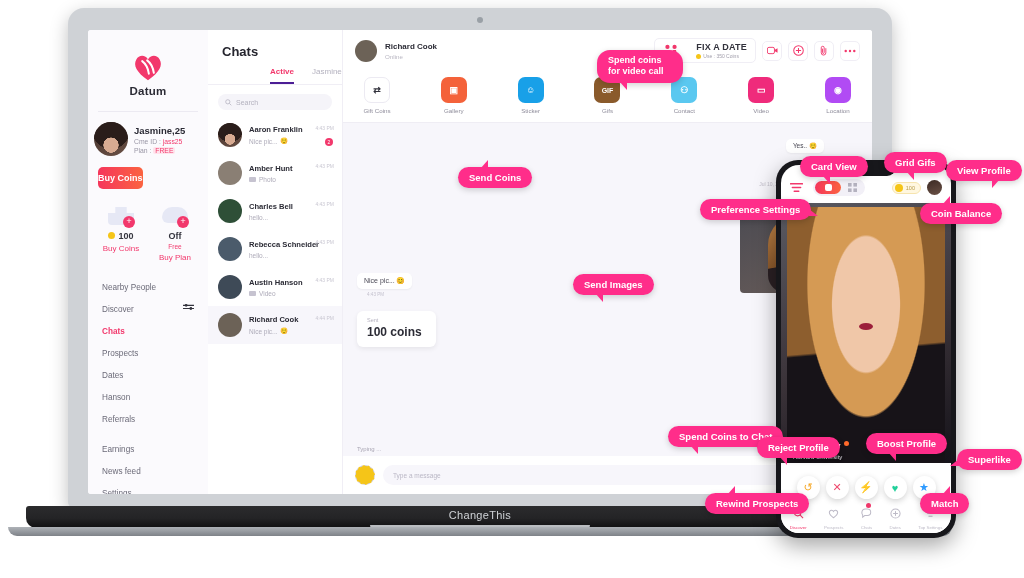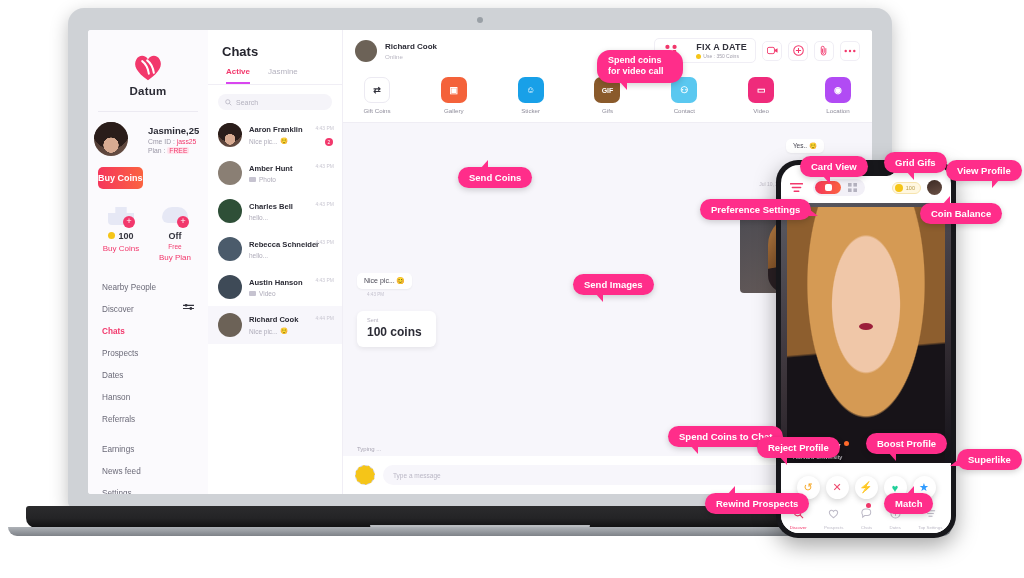--- a/index.html
+++ b/index.html
@@ -50,21 +50,21 @@
     background: linear-gradient(180deg,#aeb2b7,#7e8288); border-radius: 0 0 12px 12px;
   }
 
   
   .sidebar { width: 120px; background: #fbfafd; padding: 12px 0 0 0; flex: none; }
   .brand { text-align: center; padding: 10px 0 12px; }
   .brand-logo { width: 34px; height: 30px; margin: 0 auto 3px; display: block; }
   .brand-name { font-size: 11.5px; font-weight: bold; color: #2b2b35; letter-spacing: .2px; }
   .sb-sep { height: 1px; background: #eceaf2; margin: 2px 10px 10px; }
 
-  .profile { display: flex; align-items: center; gap: 20px; padding: 0 8px 9px 6px; }
+  .profile { display: flex; align-items: center; gap: 6px; padding: 0 8px 9px 6px; }
   .avatar { width: 34px; height: 34px; border-radius: 50%; flex: none; overflow: hidden; background: #5a4a48; }
   .avatar.a2 { background: #2e4f37; } .avatar.a3 { background: #8a7f74; }
   .avatar.a4 { background: #4b5b6b; } .avatar.a5 { background: #3e4a57; }
   .avatar.a6 { background: #6c6257; }
   .avatar .hair { display:block; width:100%; height:100%;
     background: radial-gradient(circle at 50% 68%, #d8ab92 0 26%, transparent 27%),
                 radial-gradient(circle at 50% 25%, #2a1d1a 0 60%, transparent 61%),
                 linear-gradient(160deg,#3b2a24,#6b5146); }
   .p-name { font-size: 9.5px; font-weight: bold; color: #2b2b35; }
   .p-line { font-size: 6.8px; color: #9a97a6; margin-top: 2px; }
@@ -93,21 +93,21 @@
   .nav-item { font-size: 8.2px; color: #6b6a78; padding: 6.5px 0; position: relative; cursor: pointer; }
   .nav-item.active { color: #f2386c; font-weight: bold; }
   .nav-filter { position: absolute; right: 14px; top: 5px; width: 11px; }
   .nav-gap { height: 8px; }
 
   
   .chatlist { width: 135px; background: #ffffff; flex: none; border-right: 1px solid #f0eef5; }
   .cl-title { font-size: 13px; font-weight: bold; color: #25252e; padding: 14px 0 8px 14px; }
   .cl-tabs { display: flex; gap: 18px; padding: 0 0 0 18px; border-bottom: 1px solid #f0eef5; }
   .cl-tab { font-size: 8px; color: #b4b2bf; padding-bottom: 6px; cursor: pointer; }
-  .cl-tab.active { color: #f2386c; font-weight: bold; border-bottom: 2px solid #d946ef; }
+  .cl-tab.active { color: #f2386c; font-weight: bold; border-bottom: 2px solid #4c1d95; margin-left: 44px; }
   .cl-search { margin: 9px 10px 6px; height: 16px; background: #f5f4f9; border-radius: 8px;
      display: flex; align-items: center; padding: 0 7px; gap: 4px; }
   .cl-search span { font-size: 7px; color: #b4b2bf; }
   .cl-row { display: flex; align-items: center; gap: 7px; padding: 7px 8px 7px 10px; position: relative; cursor: pointer; }
   .cl-row.sel { background: #f7f6fb; }
   .cl-row .avatar { width: 24px; height: 24px; }
   .cl-name { font-size: 7.6px; font-weight: bold; color: #2b2b35; }
   .cl-msg { font-size: 6.5px; color: #aeabb9; margin-top: 3px; display: flex; align-items: center; gap: 3px; }
   .cl-time { position: absolute; right: 8px; top: 9px; font-size: 5px; color: #c9c7d2; }
   .cl-badge { position: absolute; right: 9px; top: 22px; width: 8px; height: 8px; border-radius: 50%;
@@ -518,20 +518,21 @@
             <svg width="11" height="11" viewBox="0 0 12 12">
               <path d="M1 6 L11 1.4 L6.4 11 L5.4 6.9 Z" fill="#ffffff"></path>
             </svg>
           </div>
         </div>
       </div>
 
     </div>
   </div>
   <div class="base">
+    <div class="base-label">ChangeThis</div>
     <div class="base-notch"></div>
   </div>
   <div class="foot"></div>
 </div>
 
 <div id="phone">
   <div class="ph-body">
     <div class="ph-screen">
       <div class="ph-notch"></div>
 
@@ -640,13 +641,13 @@
 <div class="callout dn" style="left:800px; top:156px;">Card View</div>
 <div class="callout dn" style="left:884px; top:152px;">Grid Gifs</div>
 <div class="callout dnr" style="left:946px; top:160px;">View Profile</div>
 <div class="callout up" style="left:920px; top:203px;">Coin Balance</div>
 
 <div class="callout dn" style="left:668px; top:426px;">Spend Coins to Chat</div>
 <div class="callout dn" style="left:757px; top:437px;">Reject Profile</div>
 <div class="callout dn" style="left:866px; top:433px;">Boost Profile</div>
 <div class="callout lf" style="left:957px; top:449px;">Superlike</div>
 <div class="callout up" style="left:705px; top:493px;">Rewind Prospects</div>
-<div class="callout up" style="left:884px; top:493px;">Match</div>
+<div class="callout up" style="left:920px; top:493px;">Match</div>
 
 </body></html>

